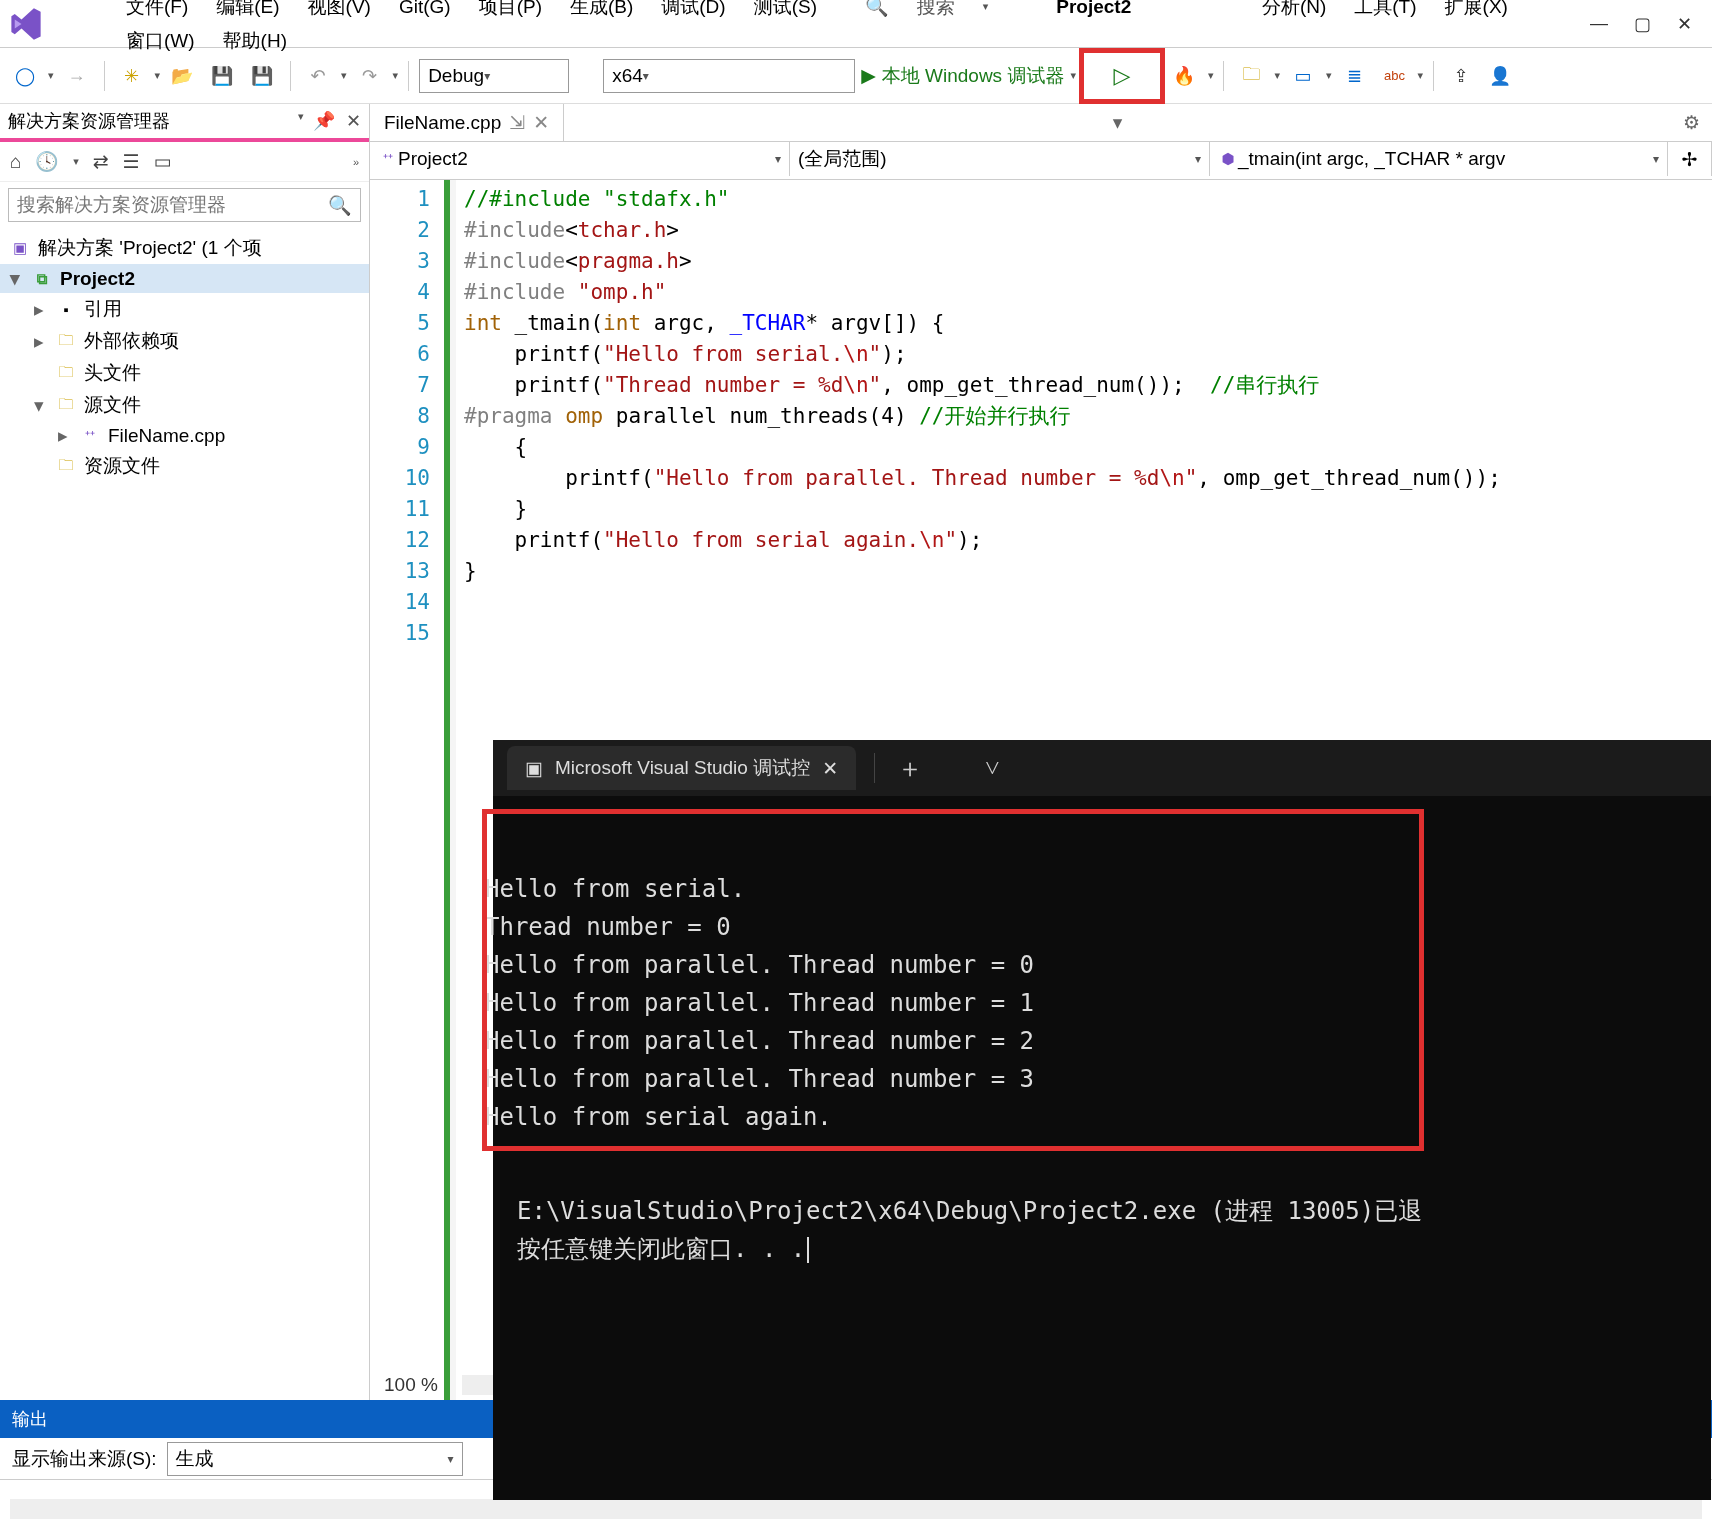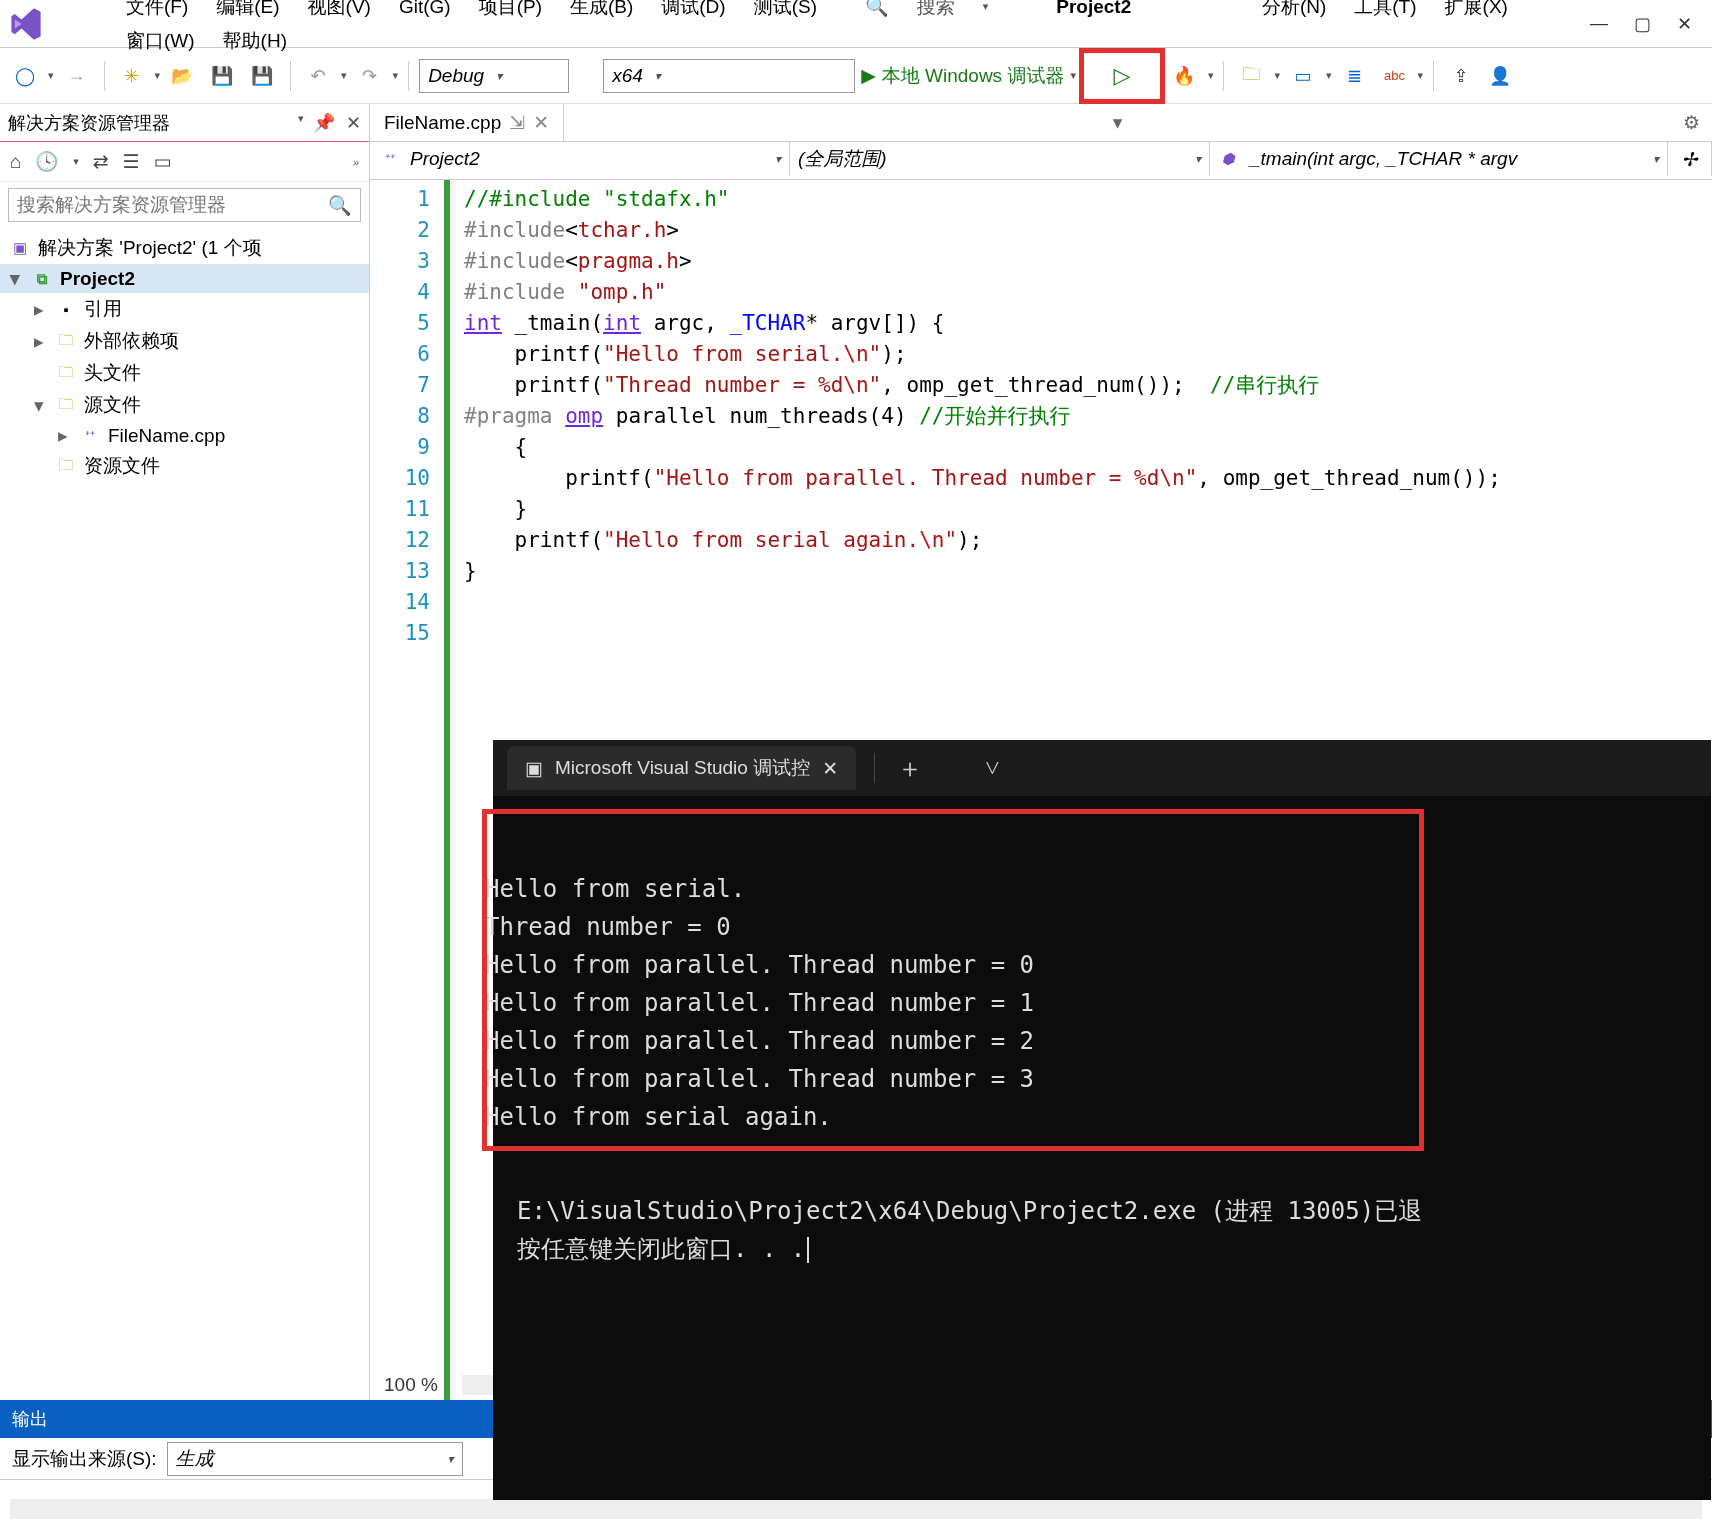--- a/index.html
+++ b/index.html
@@ -3,28 +3,28 @@
 <meta charset="utf-8">
 <style>
   * { box-sizing: border-box; margin: 0; padding: 0; }
   html, body { width: 1712px; height: 1524px; font-family: "Segoe UI", "Microsoft YaHei", sans-serif; font-size: 19px; background: #fff; overflow: hidden; }
   .titlebar       { height: 48px; display: flex; align-items: center; gap: 8px; padding: 0 8px; border-bottom: 1px solid #ccc; }
   .menubar        { display: flex; flex-wrap: wrap; gap: 0; align-items: center; padding: 4px 60px 4px 60px; }
   .menubar span   { padding: 4px 14px; white-space: nowrap; }
   .toolbar        { height: 56px; display: flex; align-items: center; gap: 6px; padding: 0 8px; border-bottom: 1px solid #ddd; }
   .tbtn           { width: 34px; height: 34px; display: inline-flex; align-items: center; justify-content: center; border: 1px solid transparent; font-size: 18px; color: #333; }
   .sep            { width: 1px; height: 30px; background: #ccc; margin: 0 4px; }
-  .combo          { height: 34px; border: 1px solid #999; display: inline-flex; align-items: center; padding: 0 8px; gap: 12px; background: #fff; font-style: italic; }
+  .combo          { height: 34px; border: 1px solid #999; display: inline-flex; align-items: center; padding: 0 8px; background: #fff; }
   .combo .arrow   { color: #555; font-size: 12px; }
   .run            { display: inline-flex; align-items: center; gap: 6px; color: #1a7a1a; }
   .run .tri       { color: #1a7a1a; }
   .redbox         { outline: 5px solid #e03030; outline-offset: -2px; }
   .workspace      { display: flex; height: calc(100% - 48px - 56px - 46px - 78px); }
   .solution-panel { width: 370px; border-right: 1px solid #ccc; display: flex; flex-direction: column; }
-  .panel-head     { height: 38px; display: flex; align-items: center; justify-content: space-between; padding: 0 8px; border-bottom: 1px solid #ec4899; font-size: 18px; }
+  .panel-head     { height: 38px; display: flex; align-items: center; justify-content: space-between; padding: 0 8px; border-bottom: 4px solid #ec4899; font-size: 18px; }
   .panel-head .icons { display: flex; gap: 10px; color: #555; }
   .se-tools       { height: 40px; display: flex; align-items: center; gap: 14px; padding: 0 10px; border-bottom: 1px solid #eee; color: #444; }
   .se-search      { margin: 6px 8px; border: 1px solid #bbb; height: 34px; display: flex; align-items: center; padding: 0 8px; color: #777; justify-content: space-between; }
   .tree           { flex: 1; overflow: auto; padding: 4px 0; }
   .tree-row       { display: flex; align-items: center; gap: 8px; padding: 3px 10px; white-space: nowrap; }
   .tree-row.sel   { background: #d6e6f5; font-weight: 600; }
   .tw0 { padding-left: 10px; } .tw1 { padding-left: 34px; } .tw2 { padding-left: 58px; }
   .tri-r::before { content: "▸"; color: #666; width: 14px; display: inline-block; }
   .tri-d::before { content: "▾"; color: #666; width: 14px; display: inline-block; }
   .tri-n::before { content: " "; width: 14px; display: inline-block; }
@@ -32,21 +32,21 @@
   .editor-area    { flex: 1; display: flex; flex-direction: column; position: relative; }
   .doc-tabs       { height: 38px; display: flex; align-items: center; border-bottom: 1px solid #ccc; }
   .doc-tab        { height: 100%; display: flex; align-items: center; gap: 8px; padding: 0 14px; border-right: 1px solid #ccc; background: #fff; }
   .gear           { margin-left: auto; padding: 0 12px; color: #666; }
   .nav-bars       { height: 38px; display: flex; border-bottom: 1px solid #ccc; }
   .nav-bars .combo { flex: 1; border: none; border-right: 1px solid #ccc; }
   .code           { flex: 1; display: flex; font-family: Consolas, monospace; font-size: 21px; background: #fff; overflow: hidden; }
   .gutter         { width: 80px; text-align: right; color: #1e90c0; padding: 4px 14px 0 0; background: #fff; border-right: 6px solid #3a9e3a; line-height: 31px; position: relative; }
   .gutter::after  { content: ""; position: absolute; right: -12px; top: 0; bottom: 0; width: 6px; background: #f5f5f5; }
   .codelines      { padding: 4px 0 0 14px; line-height: 31px; white-space: pre; }
-  .c-cmt { color: #008000; } .c-pre { color: #808080; } .c-str { color: #a31515; } .c-kw { color: #6d28d9; text-decoration: underline; } .c-typ { color: #0000ff; } .c-esc { color: #b21616; }
+  .c-cmt { color: #008000; } .c-pre { color: #808080; } .c-str { color: #a31515; } .c-kw { color: #a16207; } .c-typ { color: #0000ff; } .c-esc { color: #b21616; }
   .hl-line { background: #f4f4f4; display: inline-block; width: 1200px; }
   .zoom-bar { position: absolute; left: 0; right: 0; bottom: 0; height: 30px; display: flex; align-items: center; color: #333; }
   .zoom-bar .scroll { flex: 1; height: 20px; background: #eee; margin: 0 10px; }
   .output-head    { height: 38px; background: #0a60c2; color: #fff; display: flex; align-items: center; padding: 0 12px; font-size: 18px; }
   .output-src     { height: 42px; display: flex; align-items: center; gap: 10px; padding: 0 12px; border-bottom: 1px solid #ccc; }
   .console-window { position: absolute; left: 493px; top: 740px; width: 1218px; height: 760px; background: #0c0c0c; color: #ddd; font-family: Consolas, monospace; font-size: 24px; }
   .console-title  { height: 56px; background: #1b1b1b; display: flex; align-items: center; }
   .console-tab    { height: 44px; background: #2b2b2b; border-radius: 8px 8px 0 0; display: flex; align-items: center; gap: 12px; padding: 0 18px; margin-left: 14px; color: #ddd; font-family: "Segoe UI", sans-serif; font-size: 19px; }
   .console-title .plus { padding: 0 22px; color: #ccc; font-size: 26px; border-left: 1px solid #444; margin-left: 18px; height: 30px; display: flex; align-items: center; }
   .console-body   { padding: 18px 0 0 24px; white-space: pre; line-height: 38px; }

